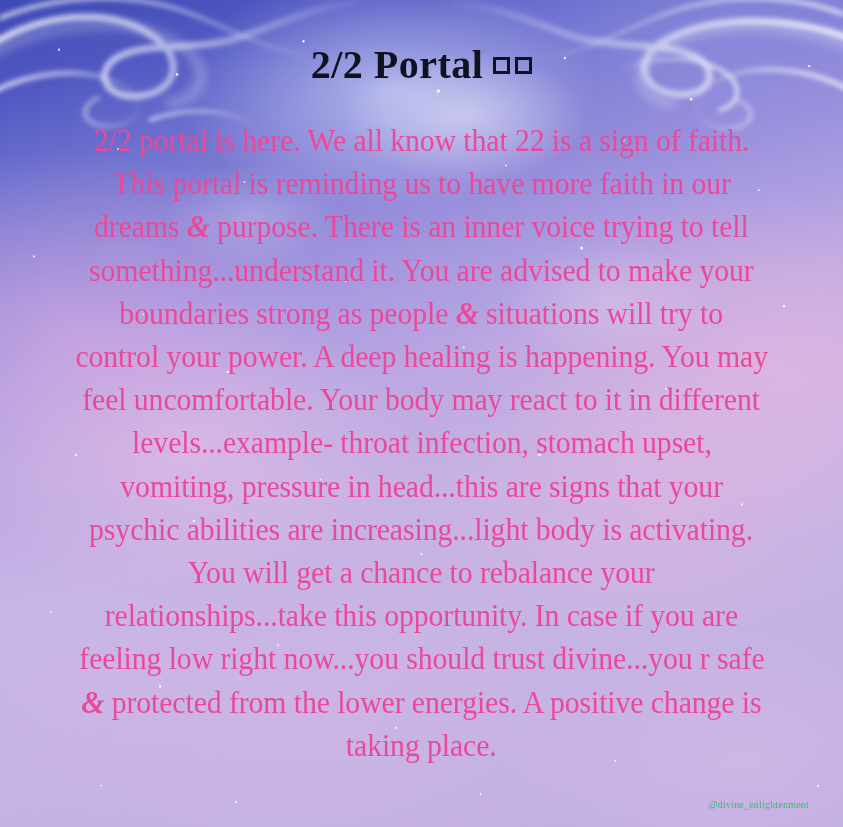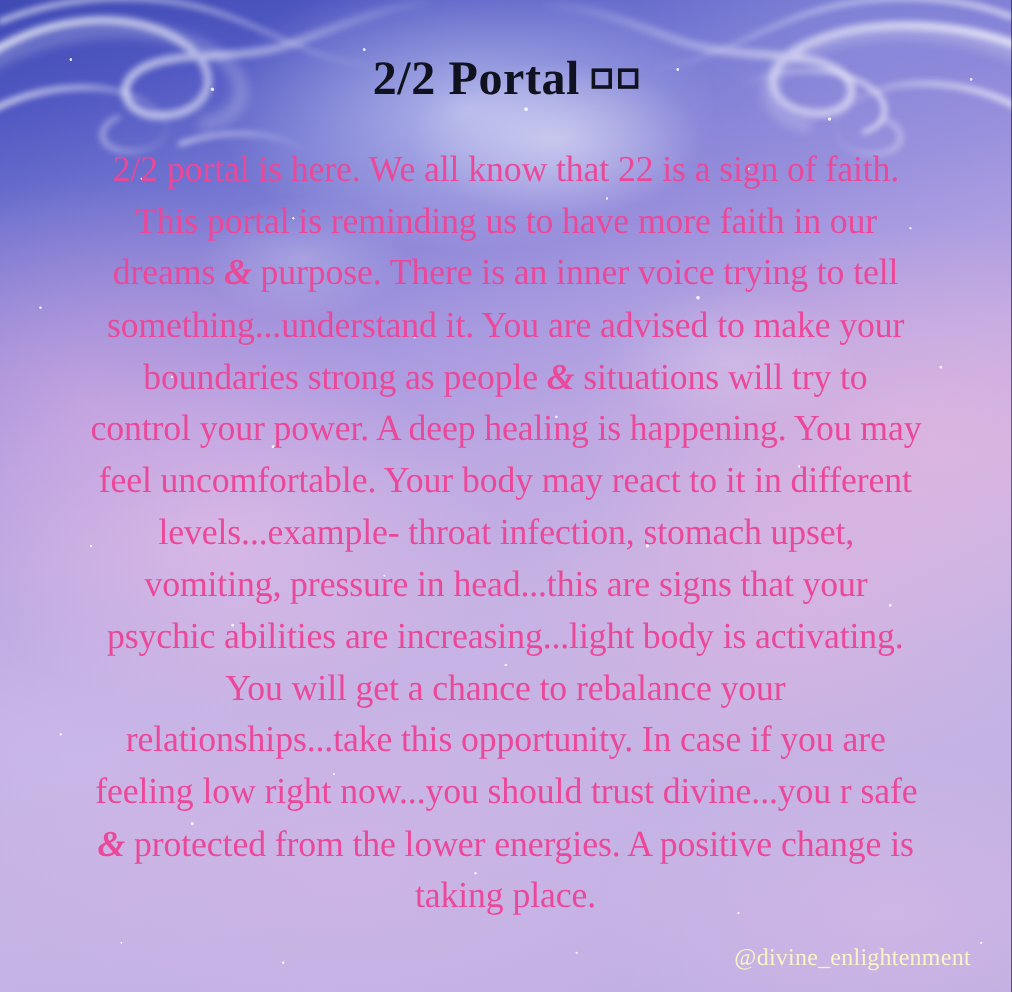--- a/index.html
+++ b/index.html
@@ -172,22 +172,22 @@
   .amp {
     font-family: "Liberation Serif", "DejaVu Serif", serif;
     font-style: italic;
     font-weight: 600;
   }
 
   .watermark {
     position: absolute;
     right: 34px;
     bottom: 17px;
-    font-size: 20px;
-    color: #fef9c3;
+    font-size: 10px;
+    color: #22c55e;
     letter-spacing: 0.2px;
     opacity: 0.93;
   }
 </style>
 </head>
 <body>
 
 <div id="poster">
 
   <div class="bg-base"></div>

